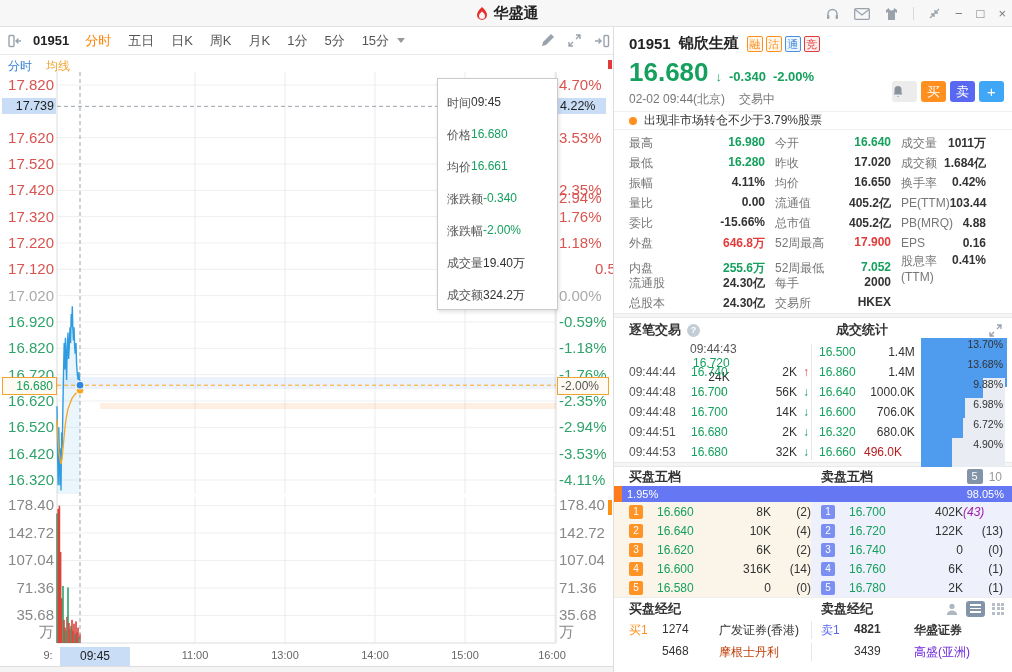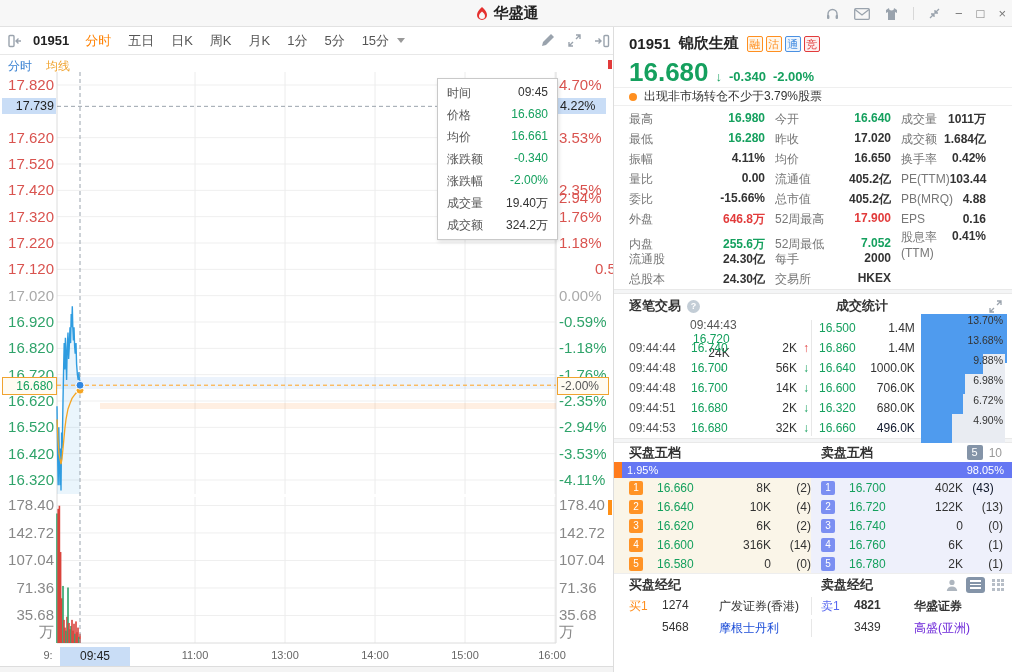--- a/index.html
+++ b/index.html
@@ -27,21 +27,21 @@
   .axis-up{color:#d9534f;} .axis-down{color:#2fa36a;} .axis-flat{color:#aaa;}
   .vol-lbl{color:#888;}
   .time-lbl{position:absolute;top:622px;width:60px;text-align:center;font-size:11px;color:#666;}
   .cross-box{position:absolute;background:#c9ddf6;color:#222;font-size:12px;line-height:16px;z-index:5;}
   .cur-box{position:absolute;border:1px solid #f0a32f;background:#fffbf2;font-size:12px;line-height:14px;z-index:5;}
   .tick-red{position:absolute;left:608px;top:33px;width:4px;height:9px;background:#e23b3b;}
   .tick-orange{position:absolute;left:608px;top:473px;width:4px;height:15px;background:#ff9016;}
   .bottom-strip{position:absolute;left:0;top:639px;width:618px;height:6px;background:#f4f4f4;border-top:1px solid #ddd;}
   
   .tooltip{position:absolute;left:437px;top:51px;width:121px;background:#fff;border:1px solid #c9c9c9;box-shadow:1px 2px 4px rgba(0,0,0,.12);z-index:9;padding:3px 0;}
-  .tt-row{display:flex;justify-content:space-between;padding:2.5px 9px;font-size:12px;}
+  .tt-row{display:flex;justify-content:flex-start;padding:2.5px 9px;font-size:12px;margin-top:10px;}
   .tt-row .l{color:#555;}
   
   .right-panel{position:absolute;left:613px;top:27px;width:399px;height:645px;background:#fff;border-left:1px solid #ddd;overflow:hidden;}
   .rp-head{display:flex;align-items:center;gap:8px;padding:7px 0 2px 15px;}
   .rp-code,.rp-name{font-weight:bold;font-size:15px;color:#222;}
   .mbadge{width:16px;height:16px;border:1px solid;border-radius:2px;font-size:11px;line-height:15px;text-align:center;}
   .mb-orange{color:#ff8f1f;border-color:#ff8f1f;background:#fff7ec;}
   .mb-blue{color:#4a90e2;border-color:#4a90e2;background:#eef5fd;}
   .mb-red{color:#e23b3b;border-color:#e23b3b;background:#fdeeee;}
   .rp-price-row{display:flex;align-items:baseline;gap:7px;padding:2px 0 0 15px;height:32px;}
@@ -347,20 +347,34 @@
           <span class="mbadge mb-blue">通</span>
           <span class="mbadge mb-red">竞</span>
         </span>
     </div>
     <div class="rp-price-row">
       <span class="big-price">16.680</span>
       <span class="chg">↓</span>
       <span class="chg">-0.340</span>
       <span class="chg">-2.00%</span>
     </div>
+    <div class="rp-dt-row">
+      <span>02-02 09:44(北京)</span>
+      <span>交易中</span>
+      <div class="trade-btns">
+        <span class="sq-btn bell-btn">
+          <svg width="12" height="13" viewBox="0 0 12 13" style="margin-top:4px;">
+              <path d="M6 1 a3.5 3.5 0 0 1 3.5 3.5 V8 l1 1.5 H1.5 L2.5 8 V4.5 A3.5 3.5 0 0 1 6 1 Z M4.8 11 a1.3 1.3 0 0 0 2.4 0 Z" fill="#8a939c"></path>
+            </svg>
+        </span>
+        <span class="sq-btn buy-btn">买</span>
+        <span class="sq-btn sell-btn">卖</span>
+        <span class="sq-btn add-btn">+</span>
+      </div>
+    </div>
     <div class="announce">
       <span class="dot"></span>
       <span>出现非市场转仓不少于3.79%股票</span>
     </div>
     <div class="stats">
         <div class="stats-row">
           <div class="cell">
             <span class="l">最高</span>
             <span class="v green">16.980</span>
           </div>
@@ -570,21 +584,21 @@
         <div class="trow" style="left: 205px; top: 80px; width: 186px;">
           <span class="green-t" style="width: 46px;">16.320</span>
           <span style="width: 52px; text-align: right; color: rgb(51, 51, 51);">680.0K</span>
           <div class="track" style="margin-left: 6px;">
             <div class="fill" style="width: 42px;"></div>
             <span class="pct">6.72%</span>
           </div>
         </div>
         <div class="trow" style="left: 205px; top: 100px; width: 186px;">
           <span class="green-t" style="width: 46px;">16.660</span>
-          <span style="width: 52px; text-align: right; color: #0f172a;">496.0K</span>
+          <span style="width: 52px; text-align: left; color: #b91c1c;">496.0K</span>
           <div class="track" style="margin-left: 6px;">
             <div class="fill" style="width: 31px;"></div>
             <span class="pct">4.90%</span>
           </div>
         </div>
       </div>
     <div class="sec-divider"></div>
     <div class="depth-head">
       <span>买盘五档</span>
       <span class="mid">卖盘五档</span>
@@ -628,21 +642,21 @@
         <div class="drow" style="left: 15px; top: 76px; width: 182px;">
           <span class="dbadge bid">5</span>
           <span class="green-t" style="width: 52px; margin-left: 14px;">16.580</span>
           <span style="width: 62px; text-align: right; color: rgb(51, 51, 51);">0</span>
           <span style="flex: 1 1 0%; text-align: right; color: rgb(51, 51, 51);">(0)</span>
         </div>
         <div class="drow" style="left: 207px; top: 0px; width: 182px;">
           <span class="dbadge ask">1</span>
           <span class="green-t" style="width: 52px; margin-left: 14px;">16.700</span>
           <span style="width: 62px; text-align: right; color: rgb(51, 51, 51);">402K</span>
-          <span style="flex: 1 1 0%; text-align: center; color: #0f172a;">(43)</span>
+          <span style="flex: 1 1 0%; text-align: left; color: #a21caf; font-style: italic;">(43)</span>
         </div>
         <div class="drow" style="left: 207px; top: 19px; width: 182px;">
           <span class="dbadge ask">2</span>
           <span class="green-t" style="width: 52px; margin-left: 14px;">16.720</span>
           <span style="width: 62px; text-align: right; color: rgb(51, 51, 51);">122K</span>
           <span style="flex: 1 1 0%; text-align: right; color: rgb(51, 51, 51);">(13)</span>
         </div>
         <div class="drow" style="left: 207px; top: 38px; width: 182px;">
           <span class="dbadge ask">3</span>
           <span class="green-t" style="width: 52px; margin-left: 14px;">16.740</span>
@@ -694,19 +708,19 @@
           <span class="btag-buy" style="position: absolute; left: 15px; top: 3px;">买1</span>
           <span style="position: absolute; left: 48px; top: 3px; color: rgb(51, 51, 51);">1274</span>
           <span style="position: absolute; left: 105px; top: 3px; color: rgb(51, 51, 51);">广发证券(香港)</span>
           <span class="btag-sell" style="position: absolute; left: 207px; top: 3px;">卖1</span>
           <span class="orange-t" style="position: absolute; left: 240px; top: 3px; color: rgb(51, 51, 51);">4821</span>
           <span class="orange-t" style="position: absolute; left: 300px; top: 3px; color: rgb(51, 51, 51);">华盛证券</span>
         </div>
         <div class="brow">
           <div class="vsep"></div>
           <span style="position: absolute; left: 48px; top: 3px; color: rgb(51, 51, 51);">5468</span>
-          <span style="position: absolute; left: 105px; top: 3px; color: #1d4ed8;">摩根士丹利</span>
+          <span style="position: absolute; left: 105px; top: 3px; color: #c2410c;">摩根士丹利</span>
           <span style="position: absolute; left: 240px; top: 3px; color: rgb(51, 51, 51);">3439</span>
           <span style="position: absolute; left: 300px; top: 3px; color: #6d28d9;">高盛(亚洲)</span>
         </div>
       </div>
   </div>
 </div>
 
 </body></html>

